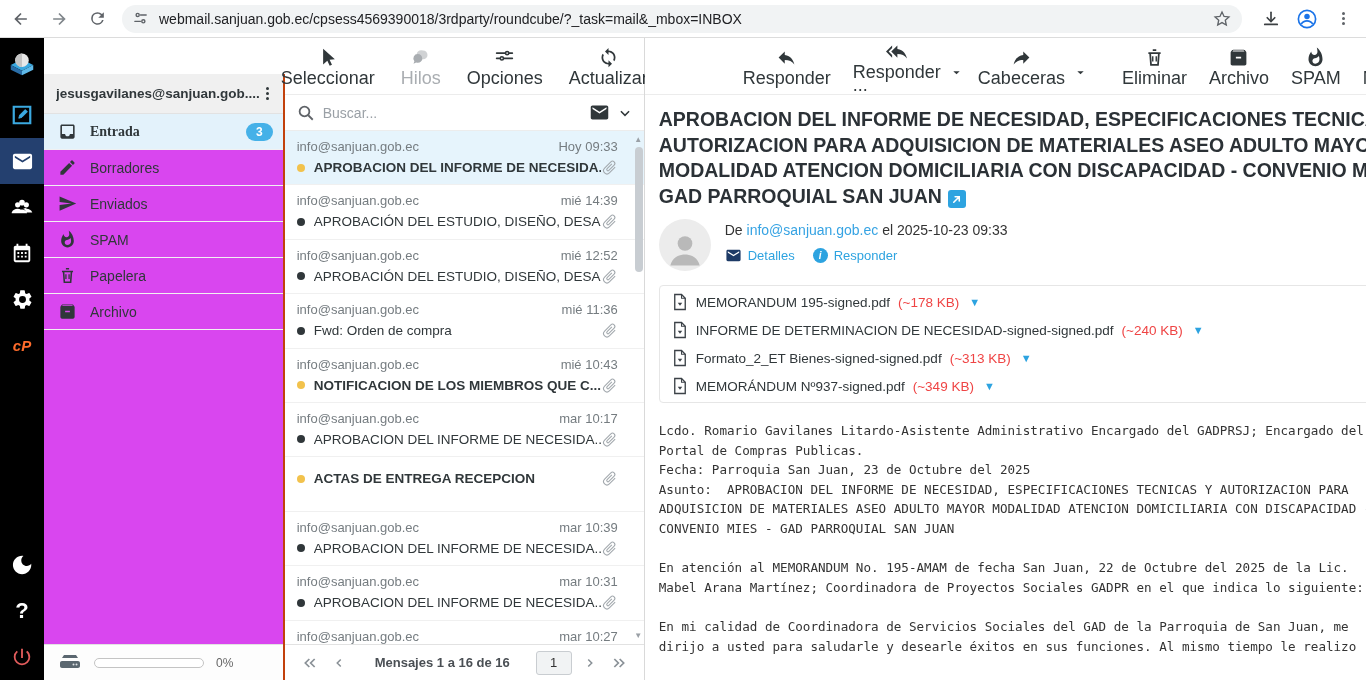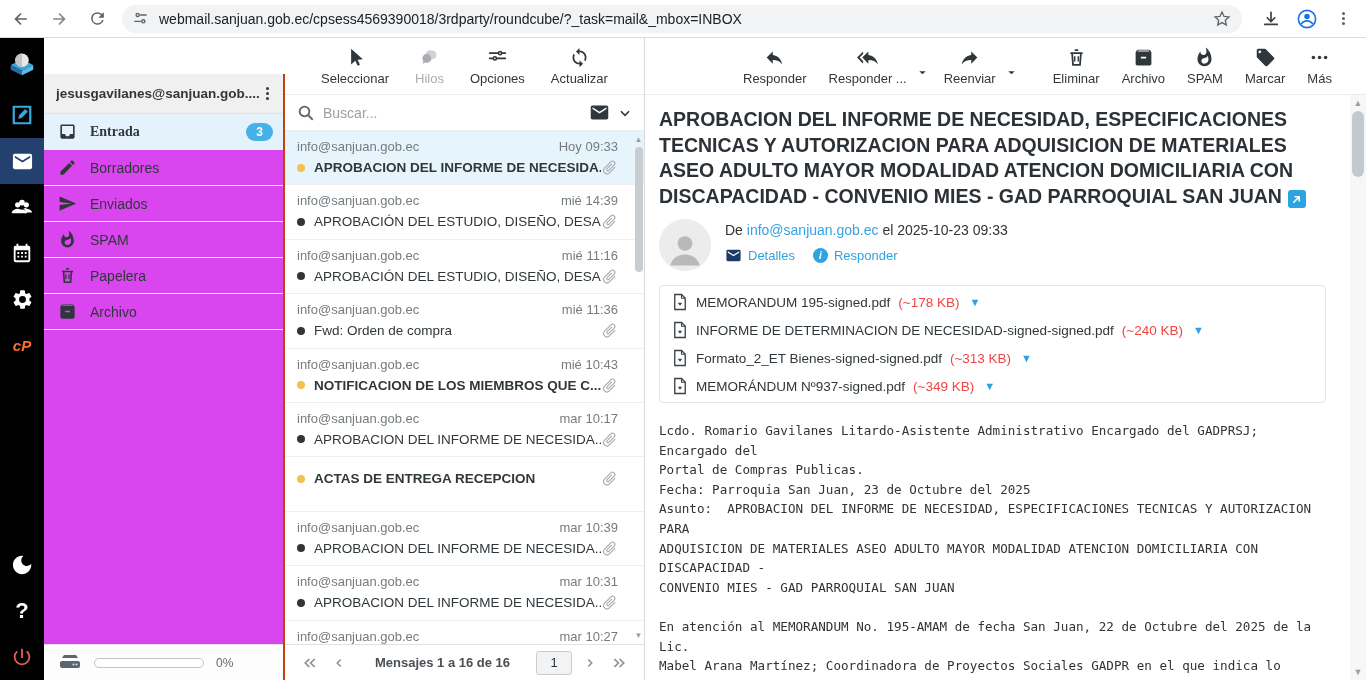--- a/index.html
+++ b/index.html
@@ -53,21 +53,21 @@
   .quota-row { height:36px; border-top:1px solid #e2e2e2; display:flex; align-items:center;
                padding:0 14px; gap:12px; background:#fdfdfd; }
   .quota-bar { width:110px; height:10px; border:1px solid #c4c4c4; border-radius:6px; background:#fff; }
   .quota-pct { font-size:12px; color:#666; }
 
   
   .list-col { width:360px; border-right:1px solid #d9d9d9; display:flex; flex-direction:column; background:#fff; }
   .toolbar { height:57px; display:flex; align-items:center; justify-content:center;
              border-bottom:1px solid #ececec; background:#fff; }
   .tbtn { display:flex; flex-direction:column; align-items:center; justify-content:center;
-          color:#30373a; font-size:13px; cursor:pointer; padding:4px 8px; gap:4px; }
+          color:#30373a; font-size:18px; cursor:pointer; padding:4px 8px; gap:4px; }
   .tbtn svg { width:21px; height:21px; }
   .tbtn.disabled { color:#a9adb1; }
   .tbtn .cap { line-height:13px; }
   .tb-caret { color:#30373a; margin:14px 2px 0 -4px; cursor:pointer; }
   .search-row { height:36px; display:flex; align-items:center; padding:0 12px; gap:8px;
                 border-bottom:1px solid #ececec; }
   .search-row svg { color:#5f6368; }
   .search-input { flex:1; border:none; outline:none; font-size:14px; color:#333; background:transparent; }
   .search-input::placeholder { color:#9aa0a6; }
   .msg-scroll { flex:1; overflow:hidden; position:relative; }
@@ -364,21 +364,21 @@
             <span class="dot read"></span>
             <span class="subj">APROBACIÓN DEL ESTUDIO, DISEÑO, DESA...</span>
             <svg class="clip" viewBox="0 0 24 24" fill="currentColor">
               <path d="M16.5 6v11.5a4 4 0 0 1-8 0V5a2.5 2.5 0 0 1 5 0v10.5a1 1 0 0 1-2 0V6H10v9.5a2.5 2.5 0 0 0 5 0V5a4 4 0 0 0-8 0v12.5a5.5 5.5 0 0 0 11 0V6h-1.5z"></path>
             </svg>
           </div>
       </div>
       <div class="msg">
         <div class="line1">
             <span class="sender">info@sanjuan.gob.ec</span>
-            <span class="date">mié 11:16</span>
+            <span class="date">mié 12:52</span>
           </div>
         <div class="line2">
             <span class="dot read"></span>
             <span class="subj">APROBACIÓN DEL ESTUDIO, DISEÑO, DESA...</span>
             <svg class="clip" viewBox="0 0 24 24" fill="currentColor">
               <path d="M16.5 6v11.5a4 4 0 0 1-8 0V5a2.5 2.5 0 0 1 5 0v10.5a1 1 0 0 1-2 0V6H10v9.5a2.5 2.5 0 0 0 5 0V5a4 4 0 0 0-8 0v12.5a5.5 5.5 0 0 0 11 0V6h-1.5z"></path>
             </svg>
           </div>
       </div>
       <div class="msg">
@@ -508,21 +508,21 @@
           </svg>
         <span class="cap">Responder ...</span>
       </div>
       <span class="tb-caret"><svg width="11" height="11" viewBox="0 0 24 24" fill="currentColor">
             <path d="M5 9l7 7 7-7z"></path>
           </svg></span>
       <div class="tbtn">
         <svg viewBox="0 0 24 24" fill="currentColor">
             <path d="M14 9V5l7 7-7 7v-4.1c-5 0-8.5 1.6-11 5.1 1-5 4-10 11-11z"></path>
           </svg>
-        <span class="cap">Reenviar</span>
+        <span class="cap">Cabeceras</span>
       </div>
       <span class="tb-caret"><svg width="11" height="11" viewBox="0 0 24 24" fill="currentColor">
             <path d="M5 9l7 7 7-7z"></path>
           </svg></span>
       <div class="tbtn" style="margin-left:20px;">
         <svg viewBox="0 0 24 24" fill="none" stroke="currentColor" stroke-width="2">
             <path d="M5 7h14M10 3.5h4M7 7l1 13.5h8L17 7"></path>
             <path d="M10 10.5v6M14 10.5v6" stroke-width="1.6"></path>
           </svg>
         <span class="cap">Eliminar</span>

